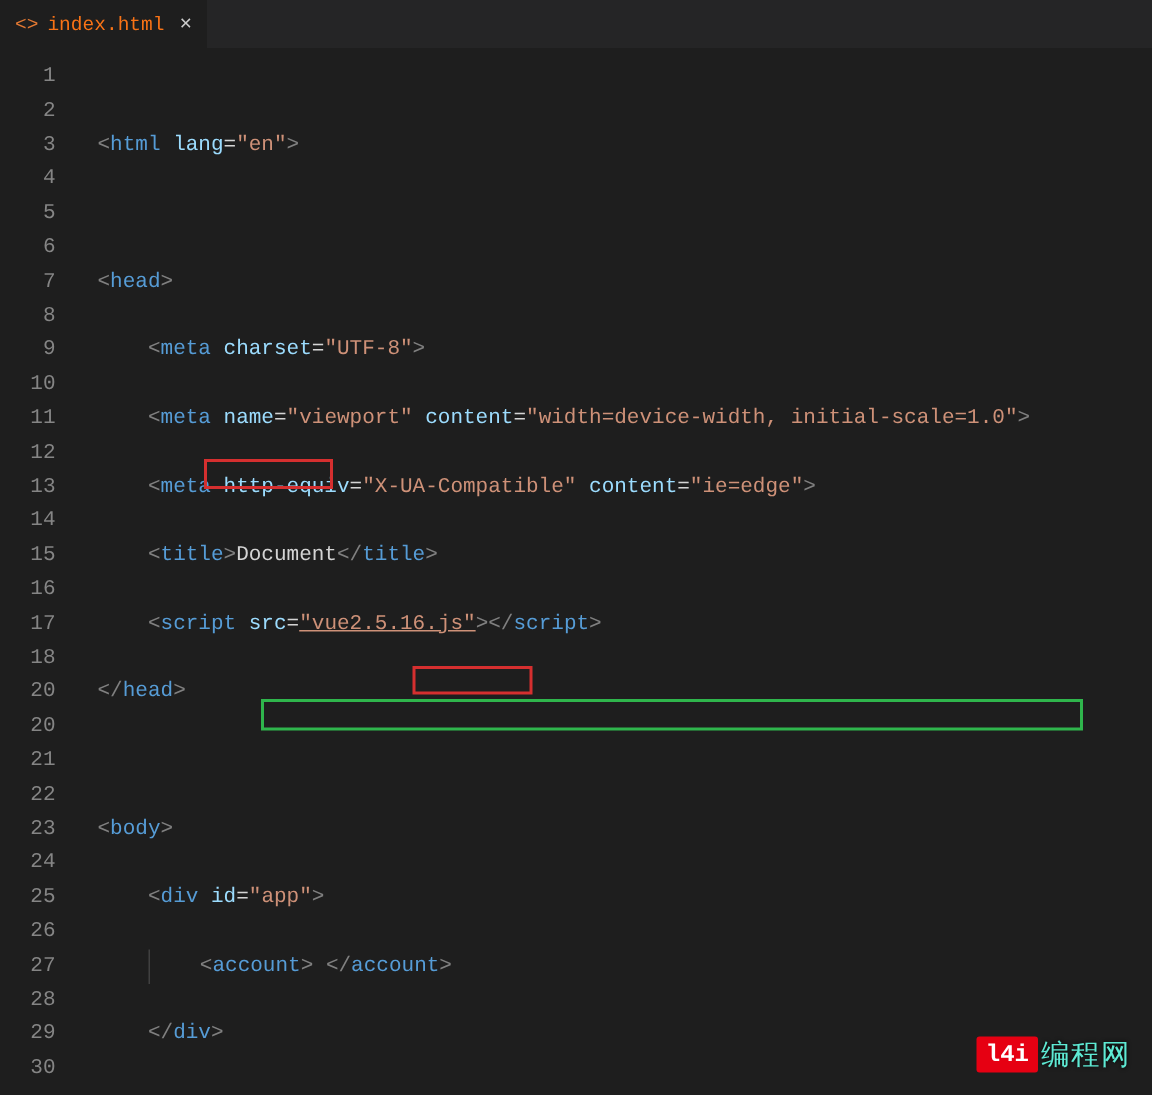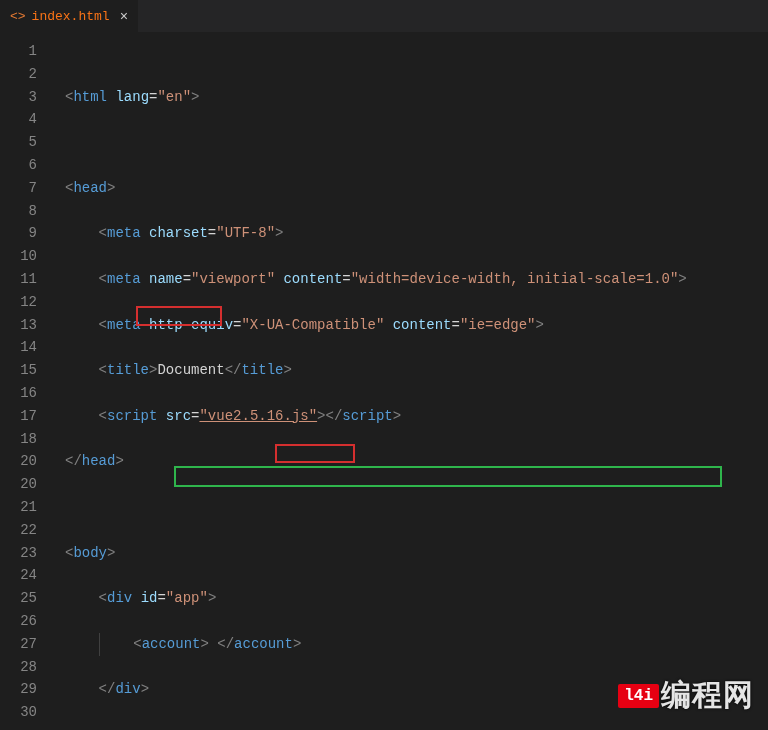--- a/index.html
+++ b/index.html
@@ -88,23 +88,23 @@
 }
 .wm-logo {
   background: #e60012;
   color: #fff;
   font-weight: bold;
   font-size: 16px;
   padding: 3px 6px;
   border-radius: 2px;
 }
 .wm-text {
-  color: #e5e5e5;
-  font-weight: bold;
-  font-size: 30px;
+  color: #5eead4;
+  font-weight: normal;
+  font-size: 19px;
   text-shadow: 0 0 3px #000;
   letter-spacing: 1px;
 }
 </style>
 </head>
 <body>
 
 <div class="tab-bar">
   <div class="tab">
     <span class="tab-icon">&lt;&gt;</span>

